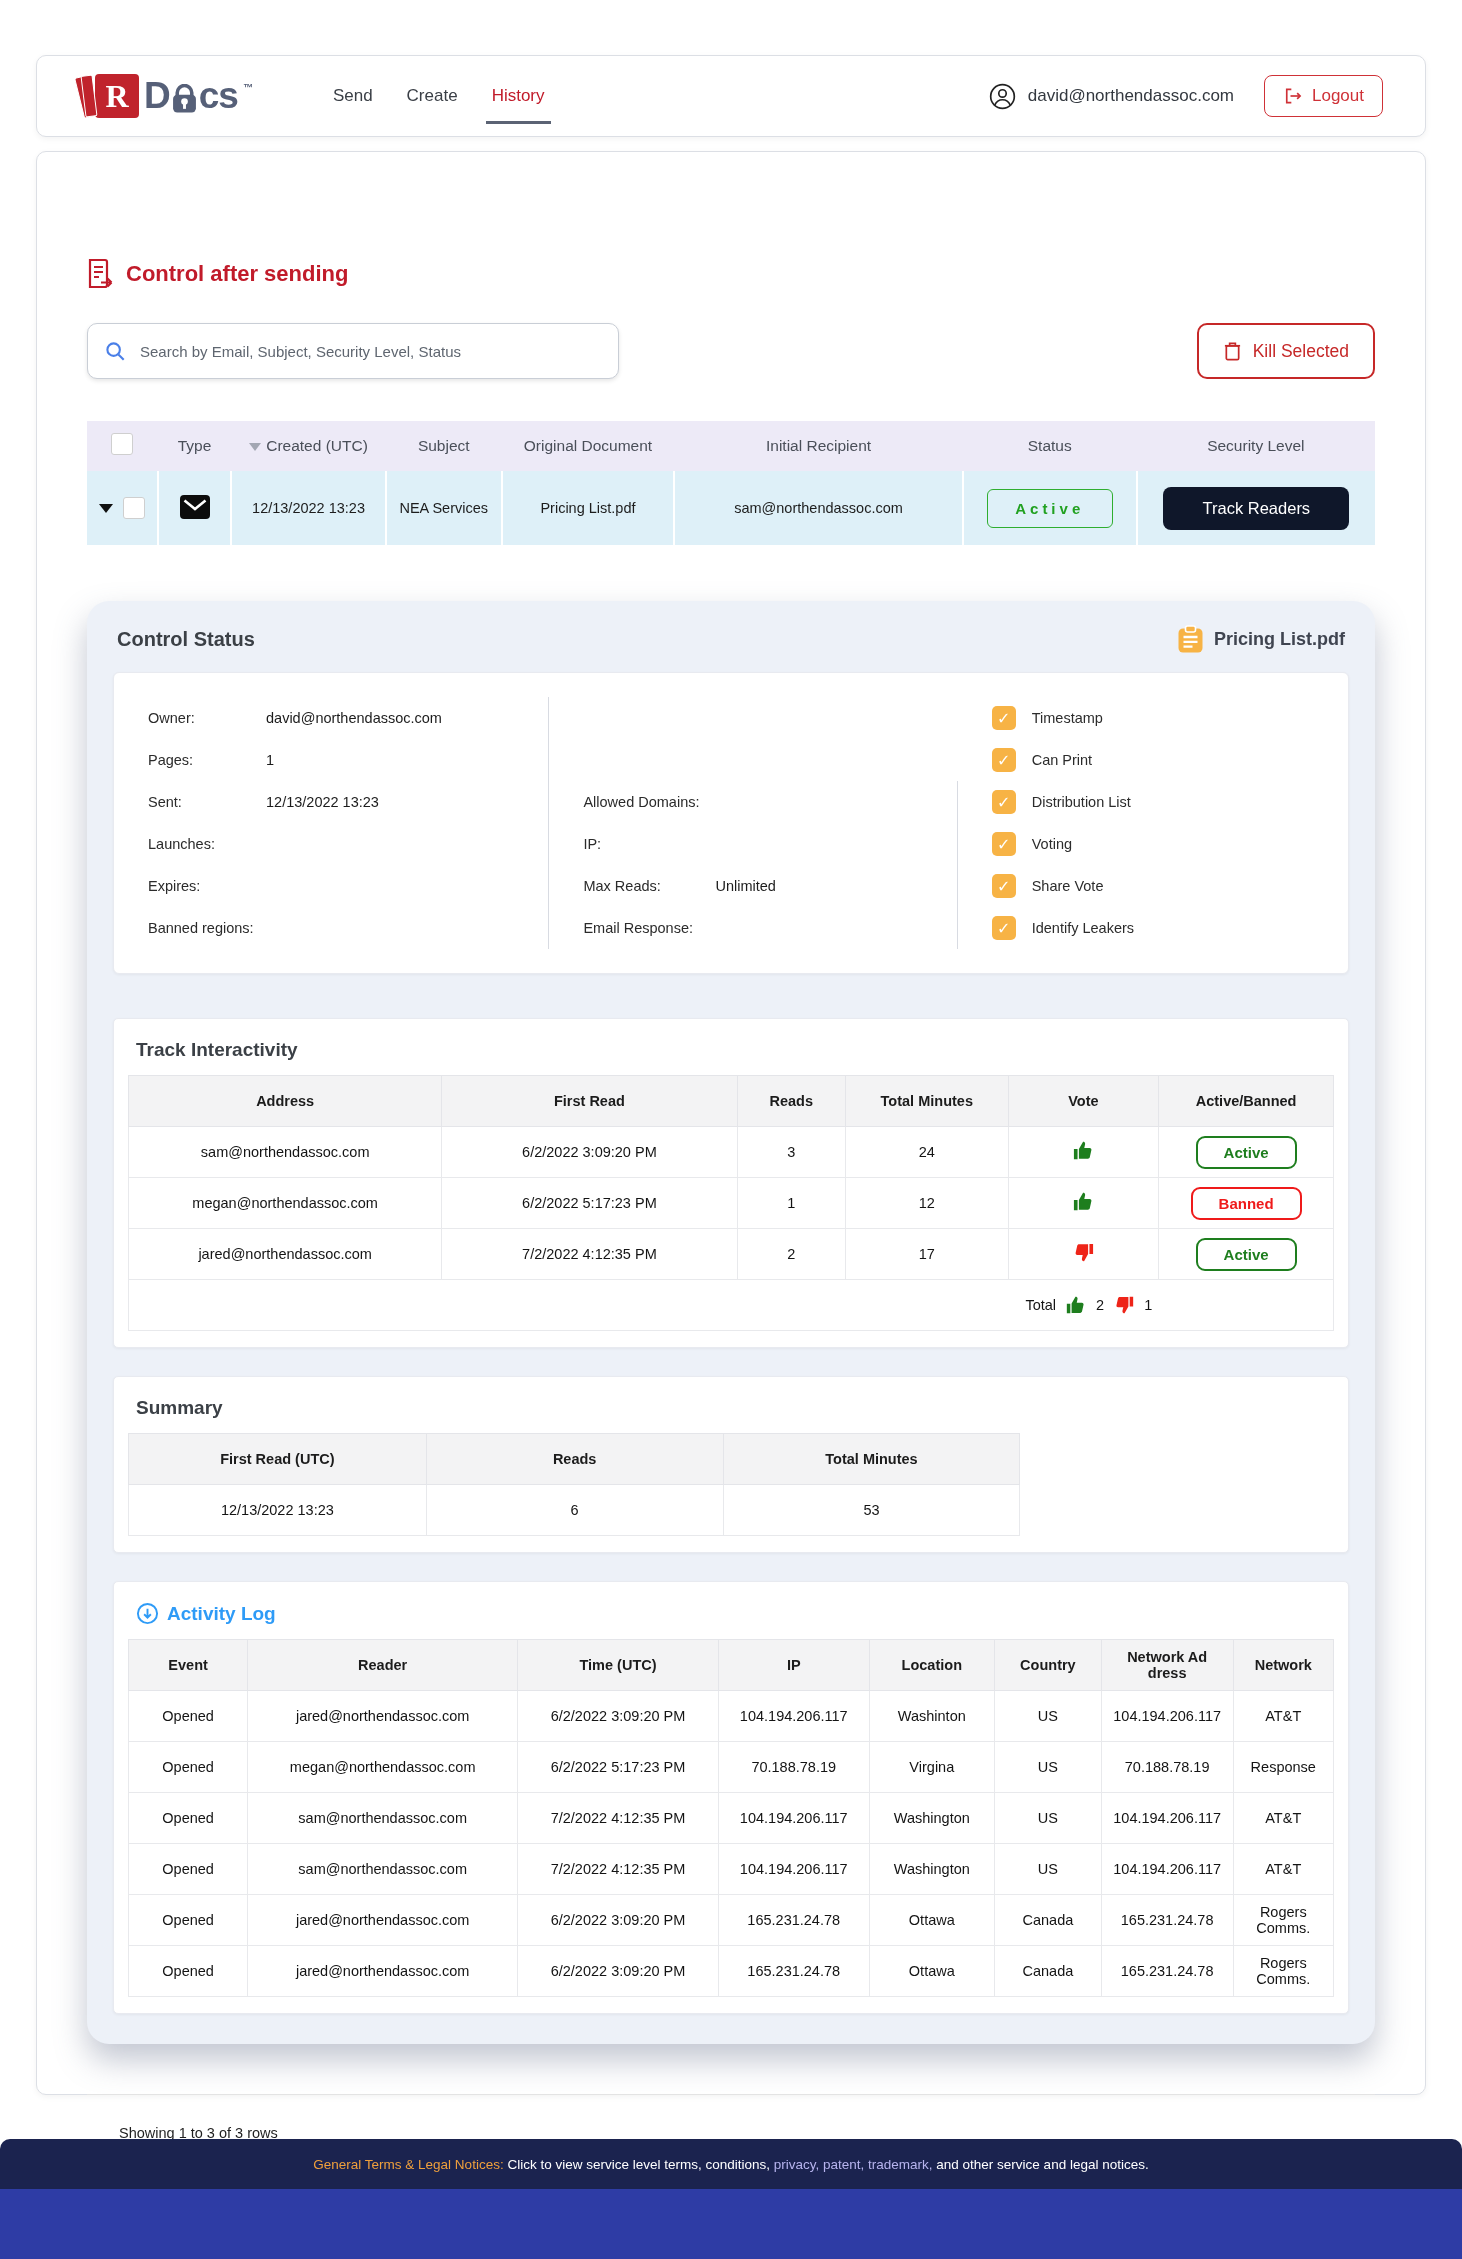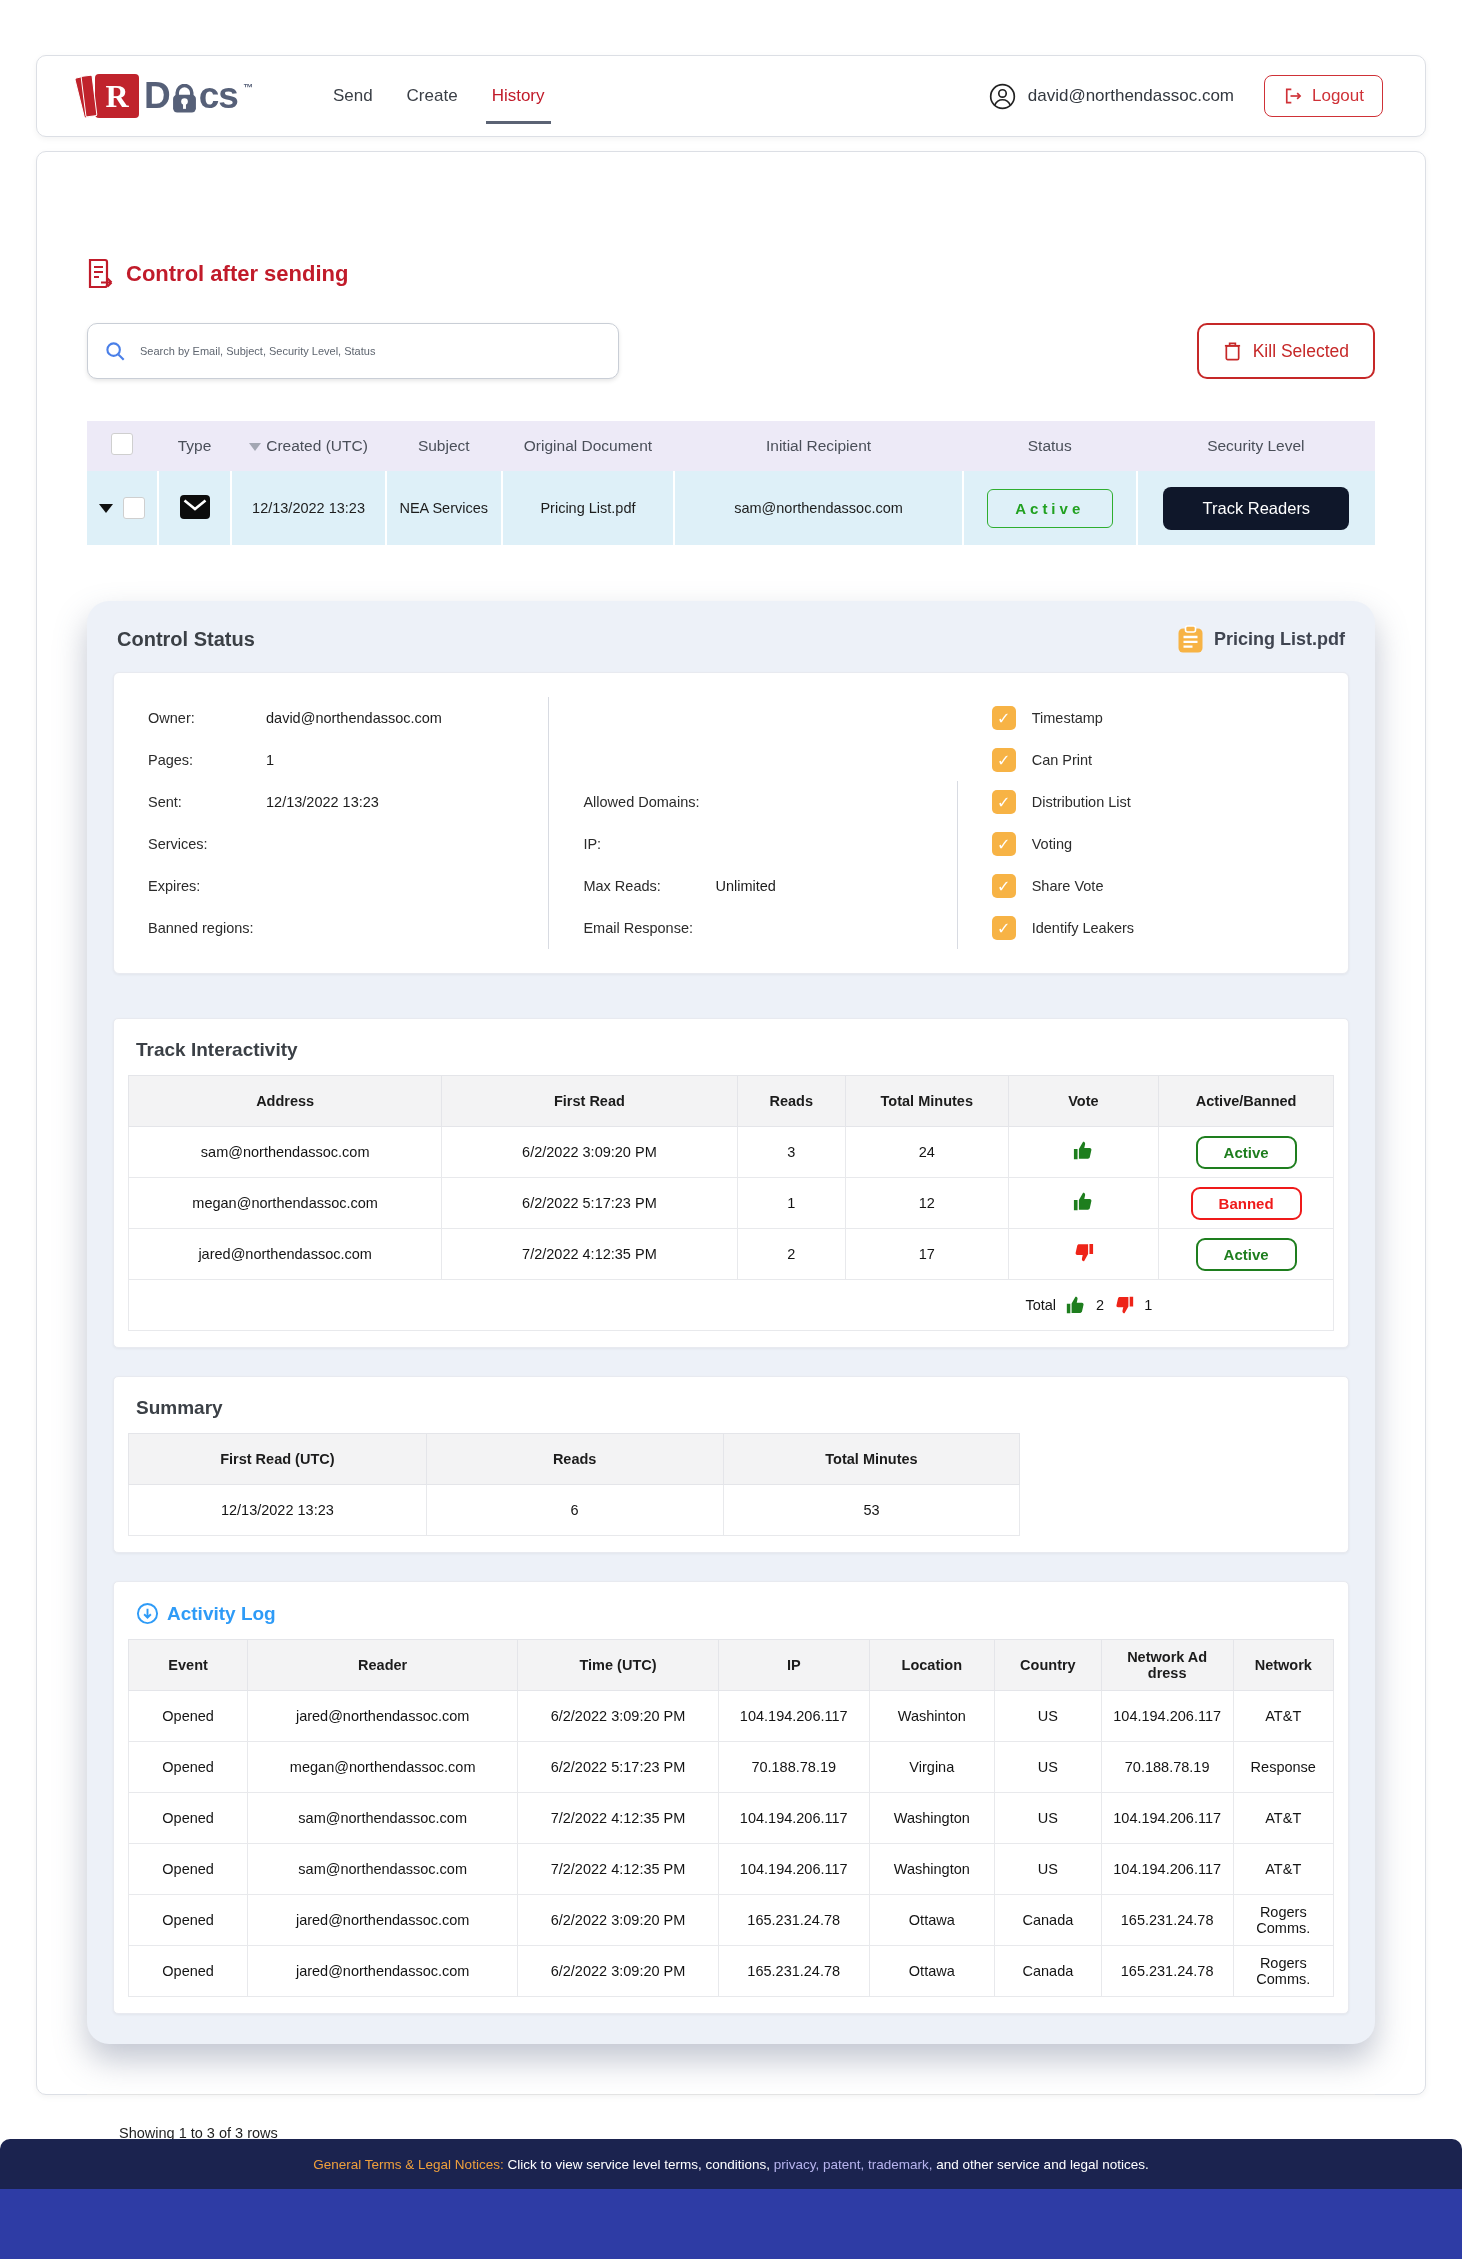--- a/index.html
+++ b/index.html
@@ -39,21 +39,21 @@
   .main-card{
     position:absolute;left:36px;top:151px;width:1390px;height:1944px;
     background:#fff;border:1px solid #dcdfe5;border-radius:10px;
     box-shadow:0 2px 6px rgba(0,0,0,.05);
     padding:106px 50px 0 50px;box-sizing:border-box;
   }
   .section-title{display:flex;align-items:center;gap:12px;font-size:22px;font-weight:bold;color:#c11b2a;}
   .search-row{margin-top:34px;display:flex;align-items:center;justify-content:space-between;}
   .search-box{width:532px;height:56px;border:1px solid #c9ced6;border-radius:10px;background:#fff;
     box-shadow:0 2px 4px rgba(0,0,0,.10);display:flex;align-items:center;padding:0 16px;gap:12px;box-sizing:border-box;}
-  .search-box input{border:none;outline:none;flex:1;font-size:11px;color:#333;font-family:inherit;background:transparent;}
+  .search-box input{border:none;outline:none;flex:1;font-size:15px;color:#333;font-family:inherit;background:transparent;}
   .search-box input::placeholder{color:#5f6670;}
   .kill-btn{display:flex;align-items:center;gap:11px;height:56px;padding:4px 24px;border:2px solid #c62828;
     border-radius:10px;color:#c62828;font-size:17.5px;background:#fff;cursor:pointer;}
   
   .main-table{margin-top:42px;width:100%;border-collapse:collapse;table-layout:fixed;}
   .main-table thead th{background:#edeaf7;height:48px;font-size:15.5px;font-weight:500;color:#4a4f59;text-align:center;}
   .main-table tbody td{background:#def0f8;height:72px;text-align:center;font-size:14.5px;color:#1d1d1d;border-right:2px solid #fff;}
   .main-table tbody td:last-child{border-right:none;}
   .sort-tri{display:inline-block;width:0;height:0;border-left:6px solid transparent;border-right:6px solid transparent;
     border-top:8px solid #a3a7b3;margin-right:5px;vertical-align:middle;}
@@ -264,21 +264,21 @@
           </div>
         <div class="drow">
             <span class="dlabel">Pages:</span>
             <span class="dvalue">1</span>
           </div>
         <div class="drow">
             <span class="dlabel">Sent:</span>
             <span class="dvalue">12/13/2022 13:23</span>
           </div>
         <div class="drow">
-            <span class="dlabel">Services:</span>
+            <span class="dlabel">Launches:</span>
             <span class="dvalue"></span>
           </div>
         <div class="drow">
             <span class="dlabel">Expires:</span>
             <span class="dvalue"></span>
           </div>
         <div class="drow">
             <span class="dlabel">Banned regions:</span>
             <span class="dvalue"></span>
           </div>

